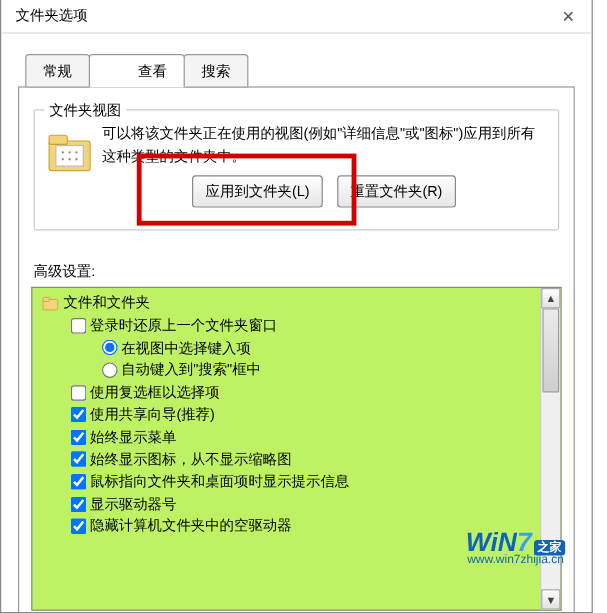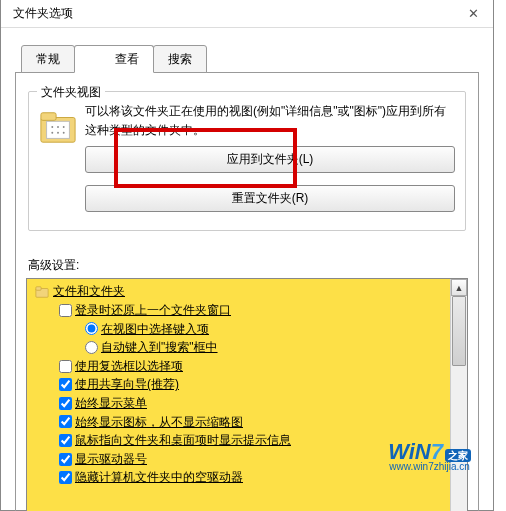--- a/index.html
+++ b/index.html
@@ -93,21 +93,20 @@
     .view-text {
       font-size: 12px;
       line-height: 1.6;
       flex: 1;
     }
     .btn-row {
       display: flex;
       gap: 12px;
       margin-top: 6px;
       justify-content: center;
-      flex-direction: column;
     }
     .btn {
       border: 1px solid #888;
       background: linear-gradient(#fdfdfd, #e7e7e7);
       padding: 4px 10px;
       border-radius: 3px;
       font-size: 12px;
       cursor: pointer;
       font-family: inherit;
     }
@@ -121,23 +120,22 @@
       pointer-events: none;
       z-index: 50;
     }
     .adv-label {
       margin: 4px 0 4px 2px;
     }
     .tree-box {
       border: 1px solid #888;
       height: 270px;
       overflow: hidden;
-      background: #fde047;
-      position: relative;
-      text-decoration: underline;
+      background: #bef264;
+      position: relative;
     }
     .tree {
       padding: 3px 2px 3px 4px;
       line-height: 1.55;
     }
     .tree-row {
       display: flex;
       align-items: center;
       white-space: nowrap;
     }

